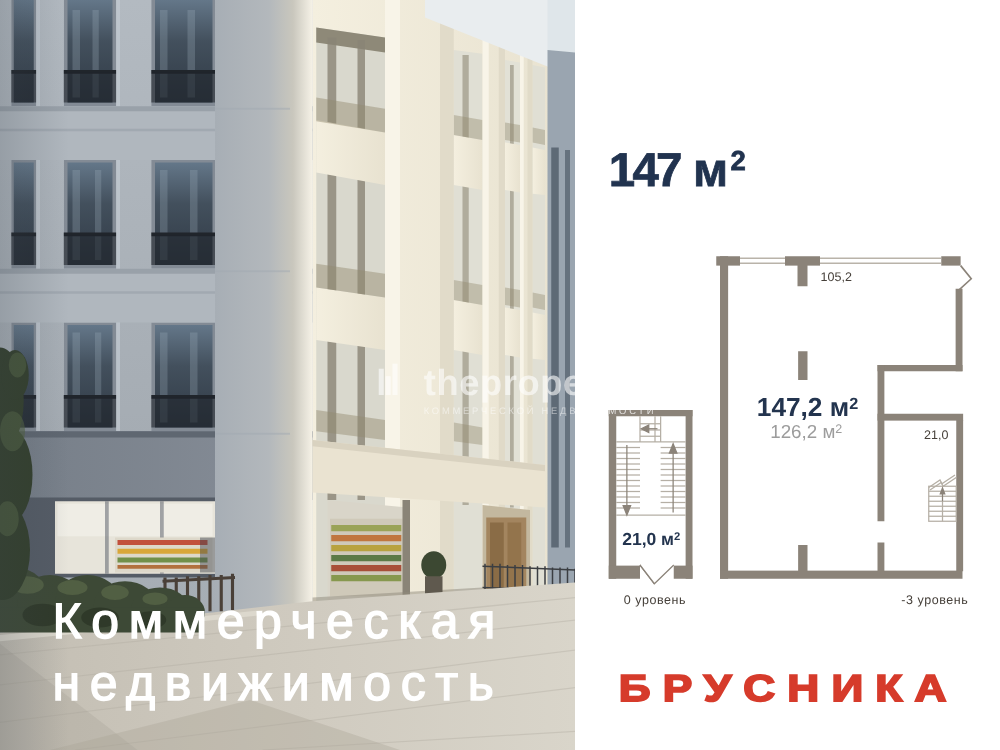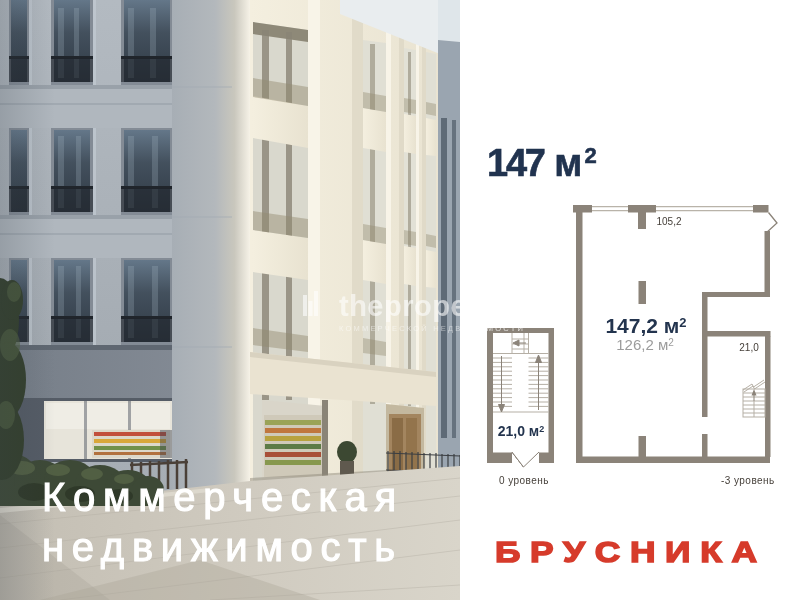--- a/index.html
+++ b/index.html
@@ -1,19 +1,19 @@
 <!DOCTYPE html>
 <html><head>
 <meta charset="utf-8">
 <style>
 html,body{margin:0;padding:0;width:800px;height:600px;overflow:hidden;background:#fff;
 font-family:"Liberation Sans",sans-serif;}
 #stage{position:absolute;left:0;top:0;width:800px;height:600px;}
 .abs{position:absolute;}
-#title{left:487px;top:136px;color:#21334f;font-weight:bold;font-size:38px;line-height:38px;letter-spacing:-2.2px;-webkit-text-stroke:0.6px #21334f;}
+#title{left:487px;top:109px;color:#21334f;font-weight:bold;font-size:38px;line-height:38px;letter-spacing:-2.2px;-webkit-text-stroke:0.6px #21334f;}
 #title sup{font-size:22px;position:relative;top:1px;left:2px;}
 #phototext{left:42px;top:472px;color:#ffffff;font-weight:normal;font-size:40px;line-height:50px;letter-spacing:7.7px;-webkit-text-stroke:1.1px #ffffff;}
 #logo{left:495px;top:535px;color:#d63b2b;font-weight:bold;font-size:30px;letter-spacing:8.2px;-webkit-text-stroke:1.5px #d63b2b;transform:scaleX(1.18);transform-origin:0 0;}
 #lbl0{left:499px;top:475px;color:#46403a;font-size:10px;letter-spacing:0.45px;text-align:center;}
 #lbl1{left:721px;top:475px;color:#46403a;font-size:10px;letter-spacing:0.45px;}
 </style>
 </head>
 <body>
 <div id="stage">
 

